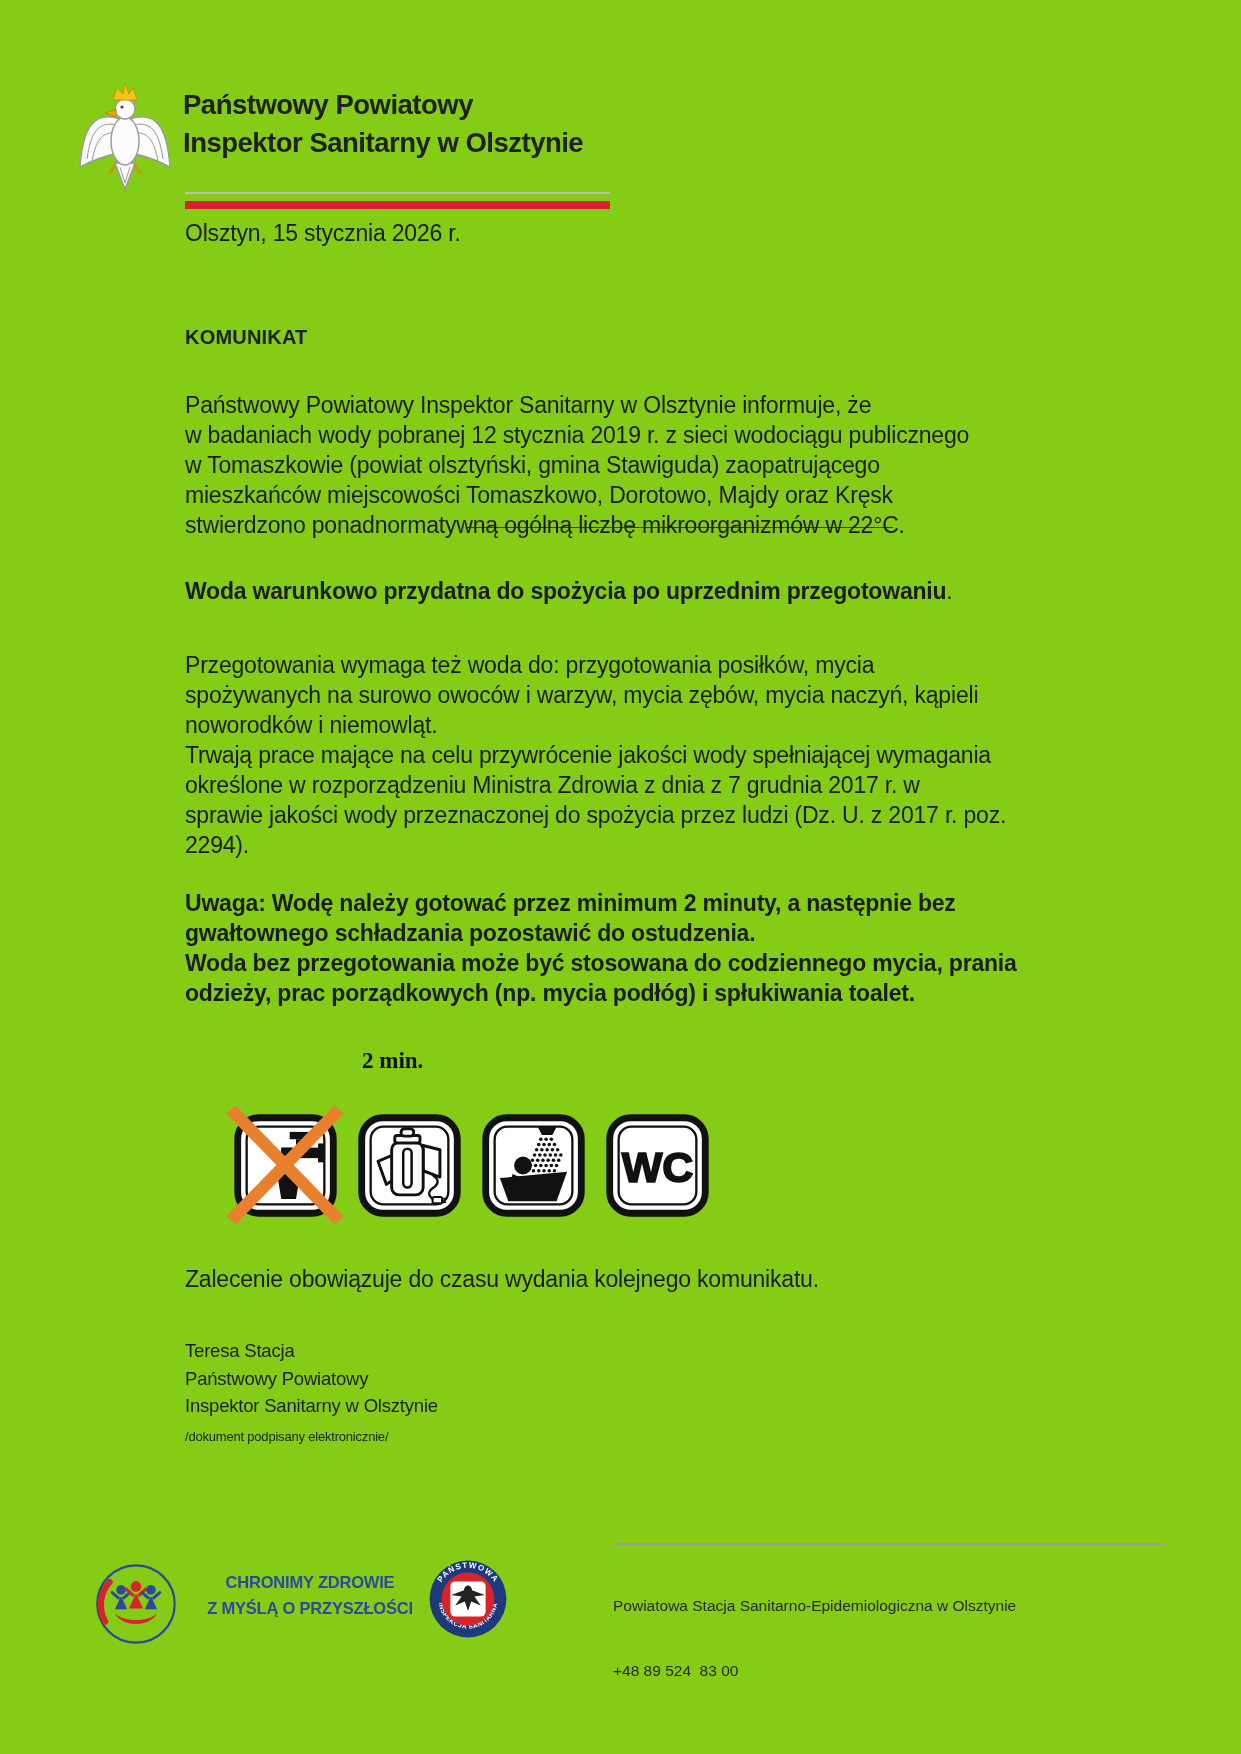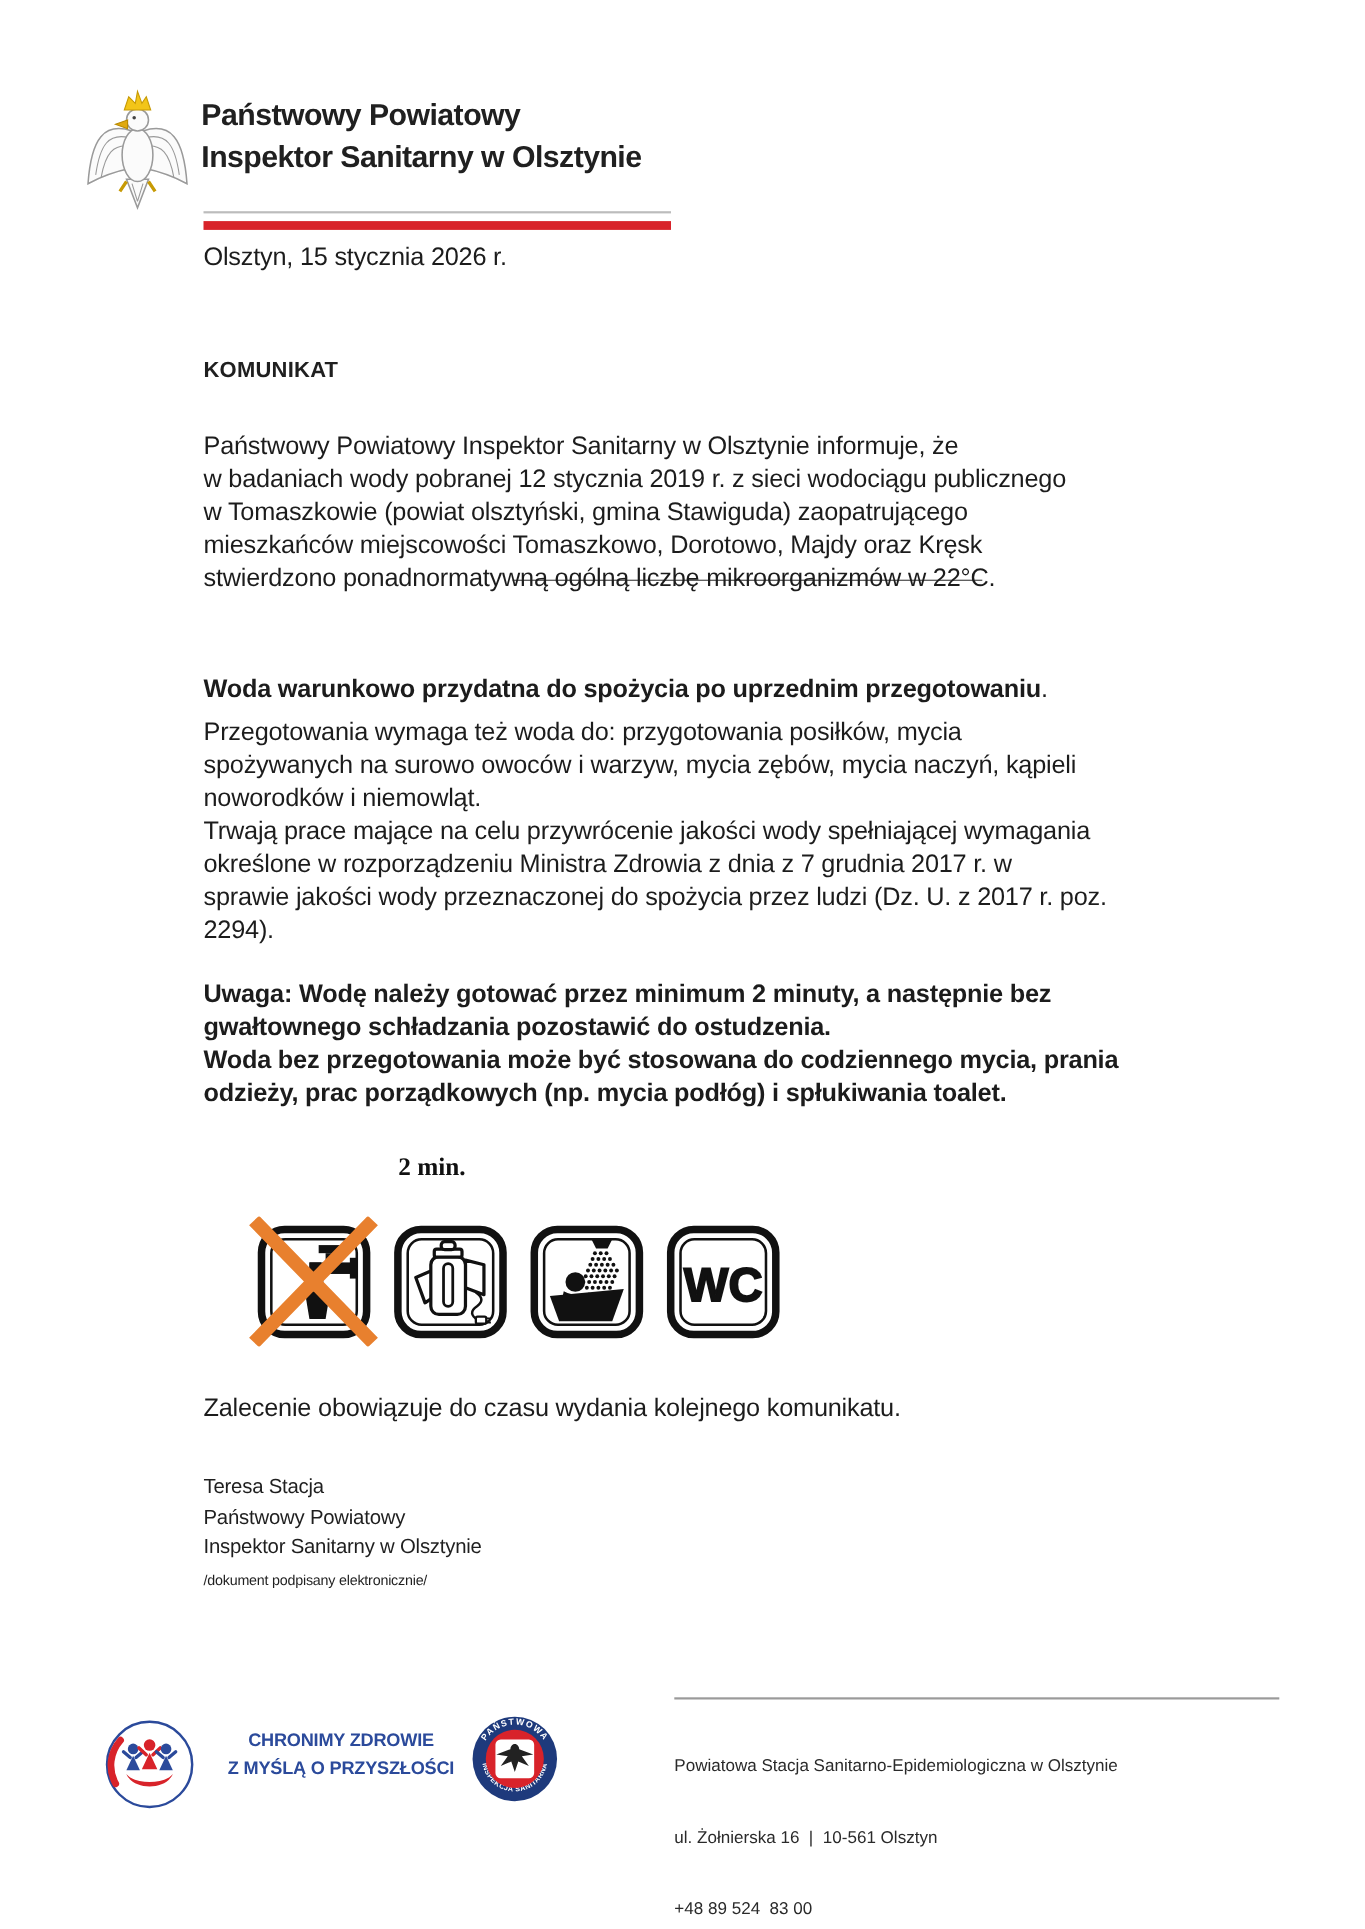--- a/index.html
+++ b/index.html
@@ -1,19 +1,19 @@
 <!DOCTYPE html>
 <html><head>
 <meta charset="utf-8">
 <style>
   html,body{margin:0;padding:0;background:#888;}
   .page{
     position:relative;
     width:1241px;height:1754px;
-    background:#ffffff;
+    background:#84cc16;
     margin:0 auto;
     font-family:"Liberation Sans","DejaVu Sans",sans-serif;
     color:#1f1f1f;
     overflow:hidden;
   }
   .abs{position:absolute;}
   
   .eagle{left:75px;top:76px;width:100px;height:120px;}
   .org-title{
     left:183px;top:86px;
@@ -23,21 +23,21 @@
   .rule-gray{left:185px;top:192px;width:425px;height:2px;background:#bcbcbc;}
   .rule-red{left:185px;top:201px;width:425px;height:8px;}
   
   .bodytext{
     font-size:23px;line-height:30px;letter-spacing:-0.2px;
     white-space:pre-line;width:1000px;color:#1c1c1c;
   }
   .date-line{left:185px;top:218px;}
   .doc-title{left:185px;top:326px;font-size:20px;font-weight:700;letter-spacing:0.2px;}
   .p1{left:185px;top:390px;}
-  .p2{left:185px;top:576px;font-weight:700;margin-top:35px;}
+  .p2{left:185px;top:576px;font-weight:700;}
   .p2 .tail{font-weight:400;}
   .p3{left:185px;top:650px;}
   .p4{left:185px;top:888px;font-weight:bold;}
   .p5{left:185px;top:1264px;}
   .underlined{border-bottom:1.6px solid #3a3a3a;padding-bottom:19px;}
   .boil-label{
     left:362px;top:1048px;
     font-family:"Liberation Serif","DejaVu Serif",serif;
     font-size:23px;font-weight:700;color:#111;
   }
@@ -262,19 +262,18 @@
       <textPath href="#arcB" startOffset="50%" text-anchor="middle">INSPEKCJA SANITARNA</textPath>
     </text>
     <circle cx="50" cy="50" r="33" fill="#d8232a"></circle>
     <rect x="28" y="28" width="44" height="44" rx="6" fill="#fff"></rect>
     <path d="M50 33 c-3 0 -5 3 -5 6 l-16 6 13 2 -8 11 12 -5 4 12 4 -12 12 5 -8 -11 13 -2 -16 -6 c0 -3 -2 -6 -5 -6 z" fill="#222"></path>
   </svg>
 
   <div class="abs footer-rule"></div>
   <div class="abs footer-right">
     <span>Powiatowa Stacja Sanitarno-Epidemiologiczna w Olsztynie</span>
-    <span>ul. Żołnierska 16  |  10-561 Olsztyn</span>
     <span>+48 89 524  83 00</span>
     
     
   </div>
 
 </div>
 
 </body></html>

